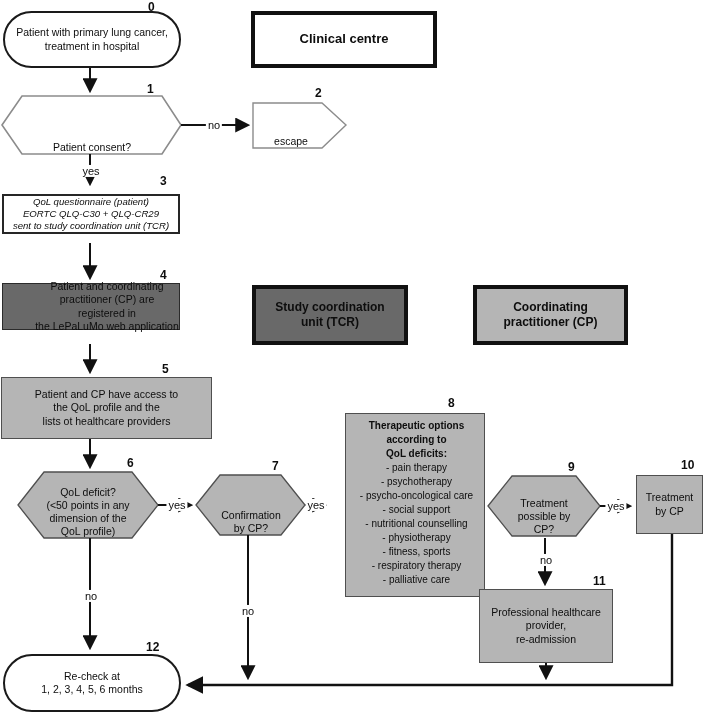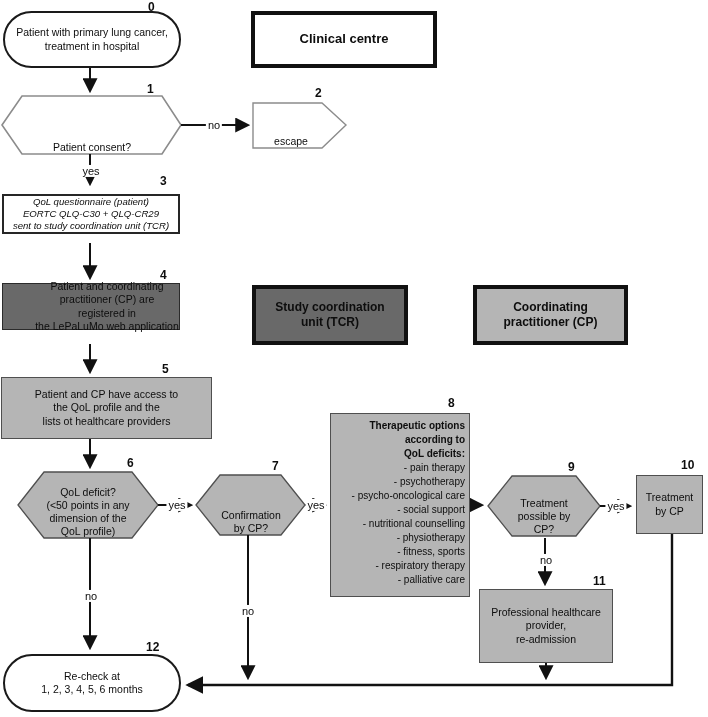--- a/index.html
+++ b/index.html
@@ -21,21 +21,21 @@
   .legend-dark { background:#696969; border:4px solid #111111; font-weight:bold; font-size:12px; }
   .legend-gray { background:#b5b5b5; border:4px solid #111111; font-weight:bold; font-size:12px; }
   .hex-text { position:absolute; display:flex; align-items:flex-end; justify-content:center;
     text-align:center; font-size:10.5px; line-height:1.25; }
   .num { position:absolute; font-size:12px; font-weight:bold; }
   .edge-label {
     position:absolute; transform:translate(-50%,-50%); background:#ffffff;
     font-size:11px; padding:0 2px; line-height:1.1;
   }
   .list-box { position:absolute; box-sizing:border-box; background:#b5b5b5;
-    border:1px solid #4f4f4f; padding:5px 4px 4px 7px; font-size:10px; line-height:14px; text-align:right; }
+    border:1px solid #4f4f4f; padding:5px 4px 4px 7px; font-size:10px; line-height:14px; text-align:center;margin-left:15px; }
   .list-title { font-weight:bold; white-space:pre-line; }
   .small-text { font-size:9.6px; }
 </style>
 </head>
 <body>
 
 <div class="canvas">
 
   <svg class="layer" viewBox="0 0 708 717">
     <defs>

